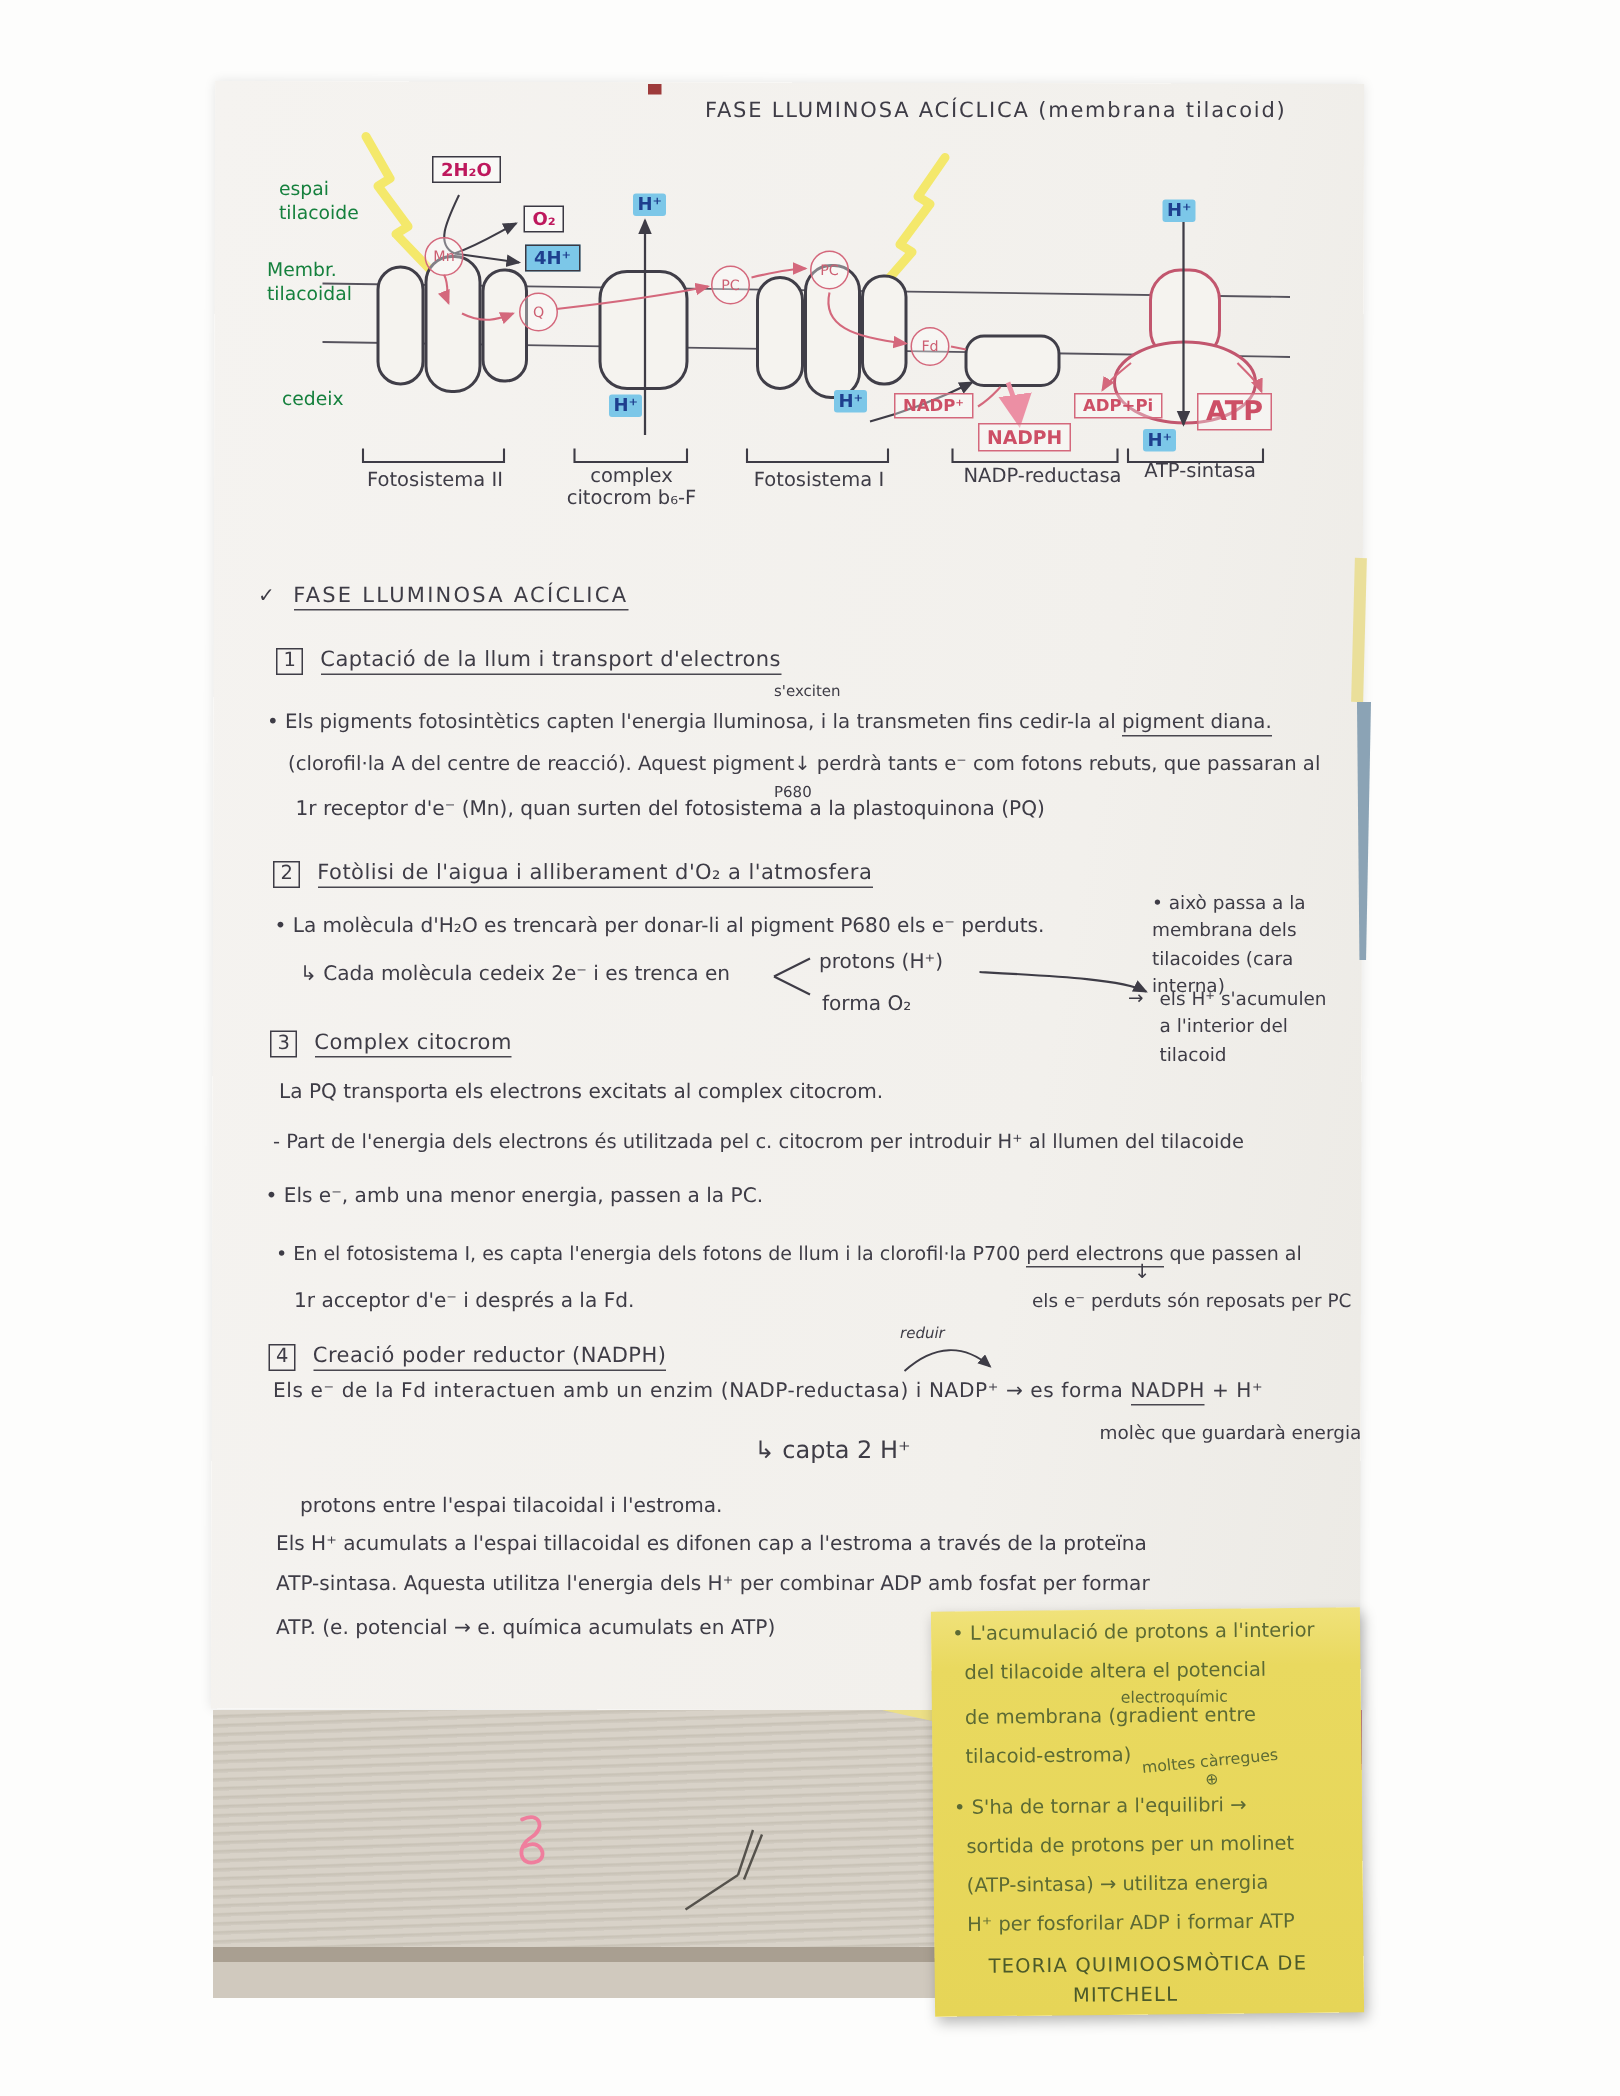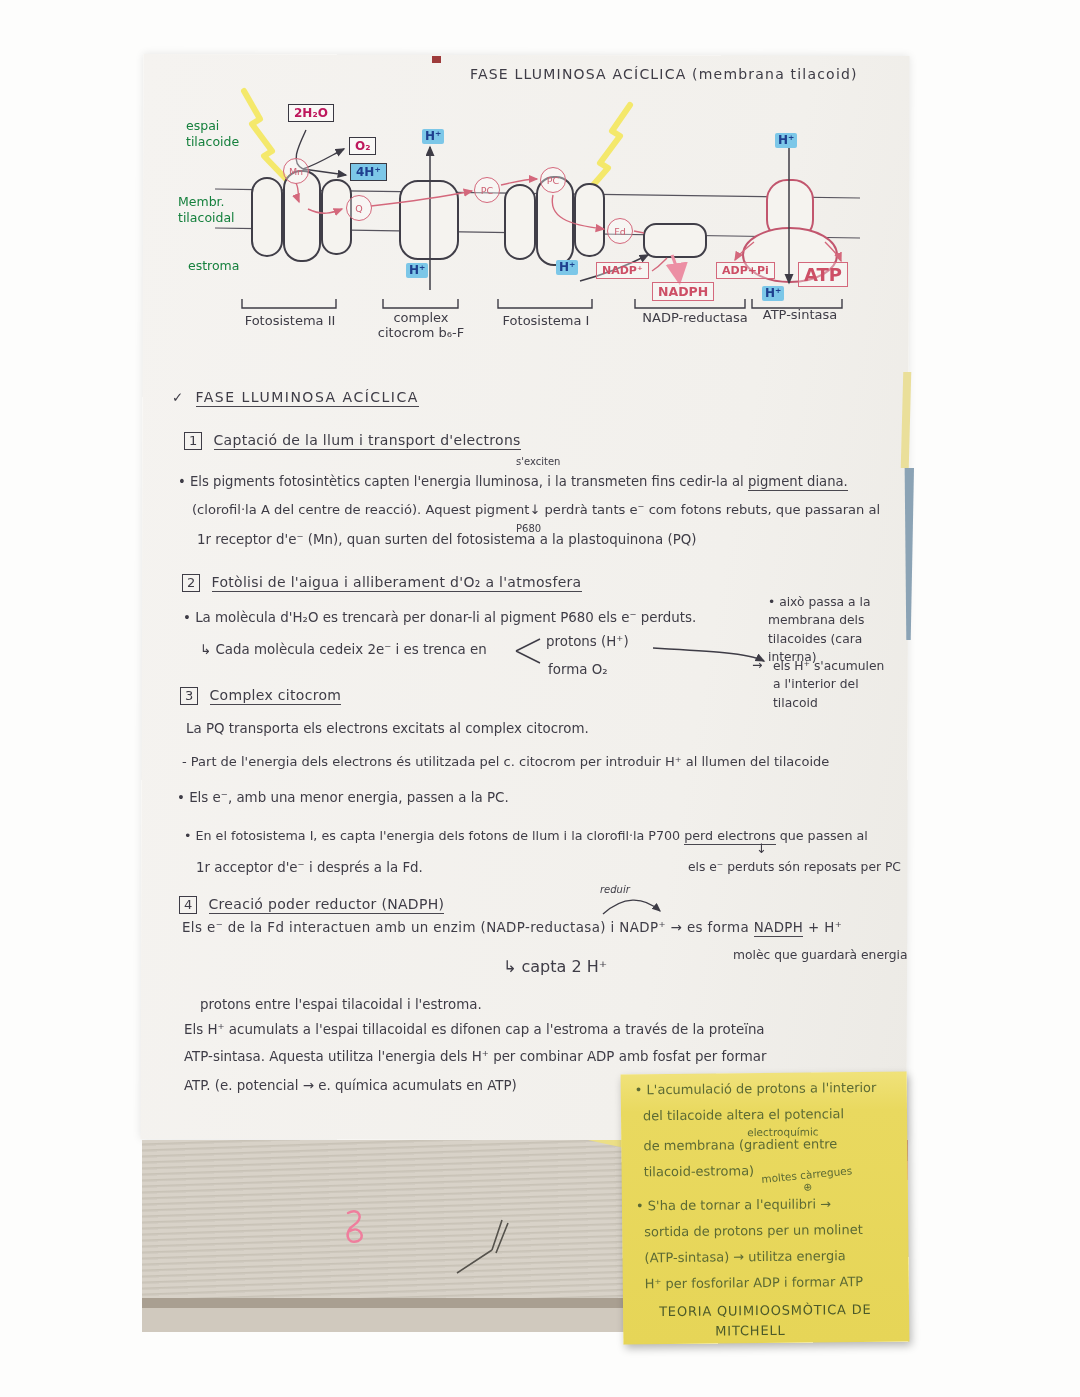--- a/index.html
+++ b/index.html
@@ -122,23 +122,23 @@
       <path d="M82,214 L82,223 L176,223 L176,214"></path>
       <path d="M223,214 L223,223 L298,223 L298,214"></path>
       <path d="M338,214 L338,223 L432,223 L432,214"></path>
       <path d="M475,214 L475,223 L585,223 L585,214"></path>
       <path d="M592,214 L592,223 L682,223 L682,214"></path>
     </g>
   </svg>
 
   <div class="t teal ml" style="left:186px;top:118px;">espai
 tilacoide</div>
-  <div class="t teal ml" style="left:178px;top:194px;">Membr.
+  <div class="t teal ml" style="left:178px;top:172px;">Membr.
 tilacoidal</div>
-  <div class="t teal" style="left:188px;top:258px;">estroma</div>
+  <div class="t teal" style="left:188px;top:258px;">cedeix</div>
 
   <div class="boxd" style="left:288px;top:104px;">2H₂O</div>
   <div class="boxd" style="left:349px;top:137px;">O₂</div>
   <div class="boxd" style="left:350px;top:163px;background:#7cc7e8;color:#1e3f8e;">4H⁺</div>
 
   <div class="circ" style="left:283px;top:158px;">Mn</div>
   <div class="circ" style="left:346px;top:195px;">Q</div>
   <div class="circ" style="left:474px;top:177px;">PC</div>
   <div class="circ" style="left:540px;top:167px;">PC</div>
   <div class="circ" style="left:607px;top:218px;">Fd</div>

